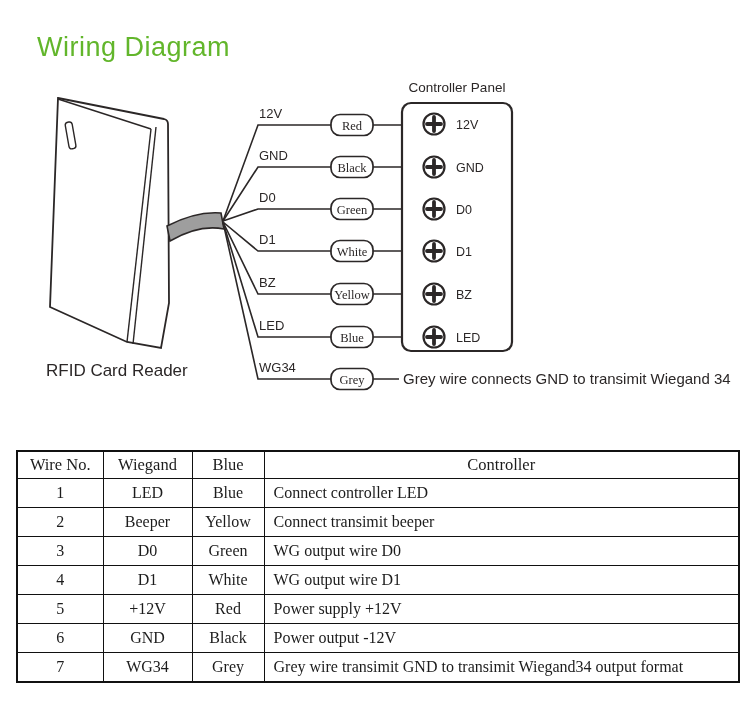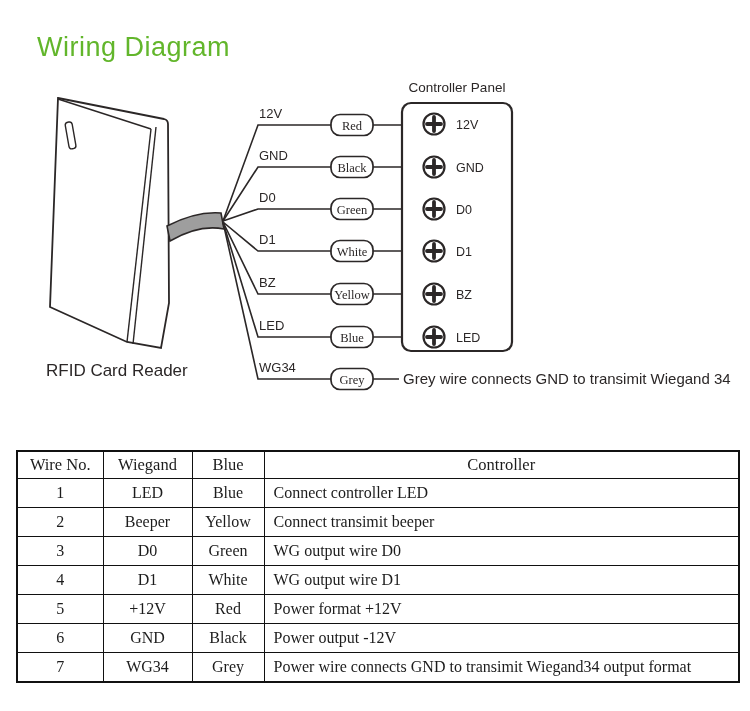--- a/index.html
+++ b/index.html
@@ -167,30 +167,30 @@
       <tr>
         <td>4</td>
         <td>D1</td>
         <td>White</td>
         <td class="desc">WG output wire D1</td>
       </tr>
       <tr>
         <td>5</td>
         <td>+12V</td>
         <td>Red</td>
-        <td class="desc">Power format +12V</td>
+        <td class="desc">Power supply +12V</td>
       </tr>
       <tr>
         <td>6</td>
         <td>GND</td>
         <td>Black</td>
         <td class="desc">Power output -12V</td>
       </tr>
       <tr>
         <td>7</td>
         <td>WG34</td>
         <td>Grey</td>
-        <td class="desc">Power wire connects GND to transimit Wiegand34 output format</td>
+        <td class="desc">Grey wire transimit GND to transimit Wiegand34 output format</td>
       </tr>
     </tbody>
   </table>
 
 </div>
 
 </body></html>

